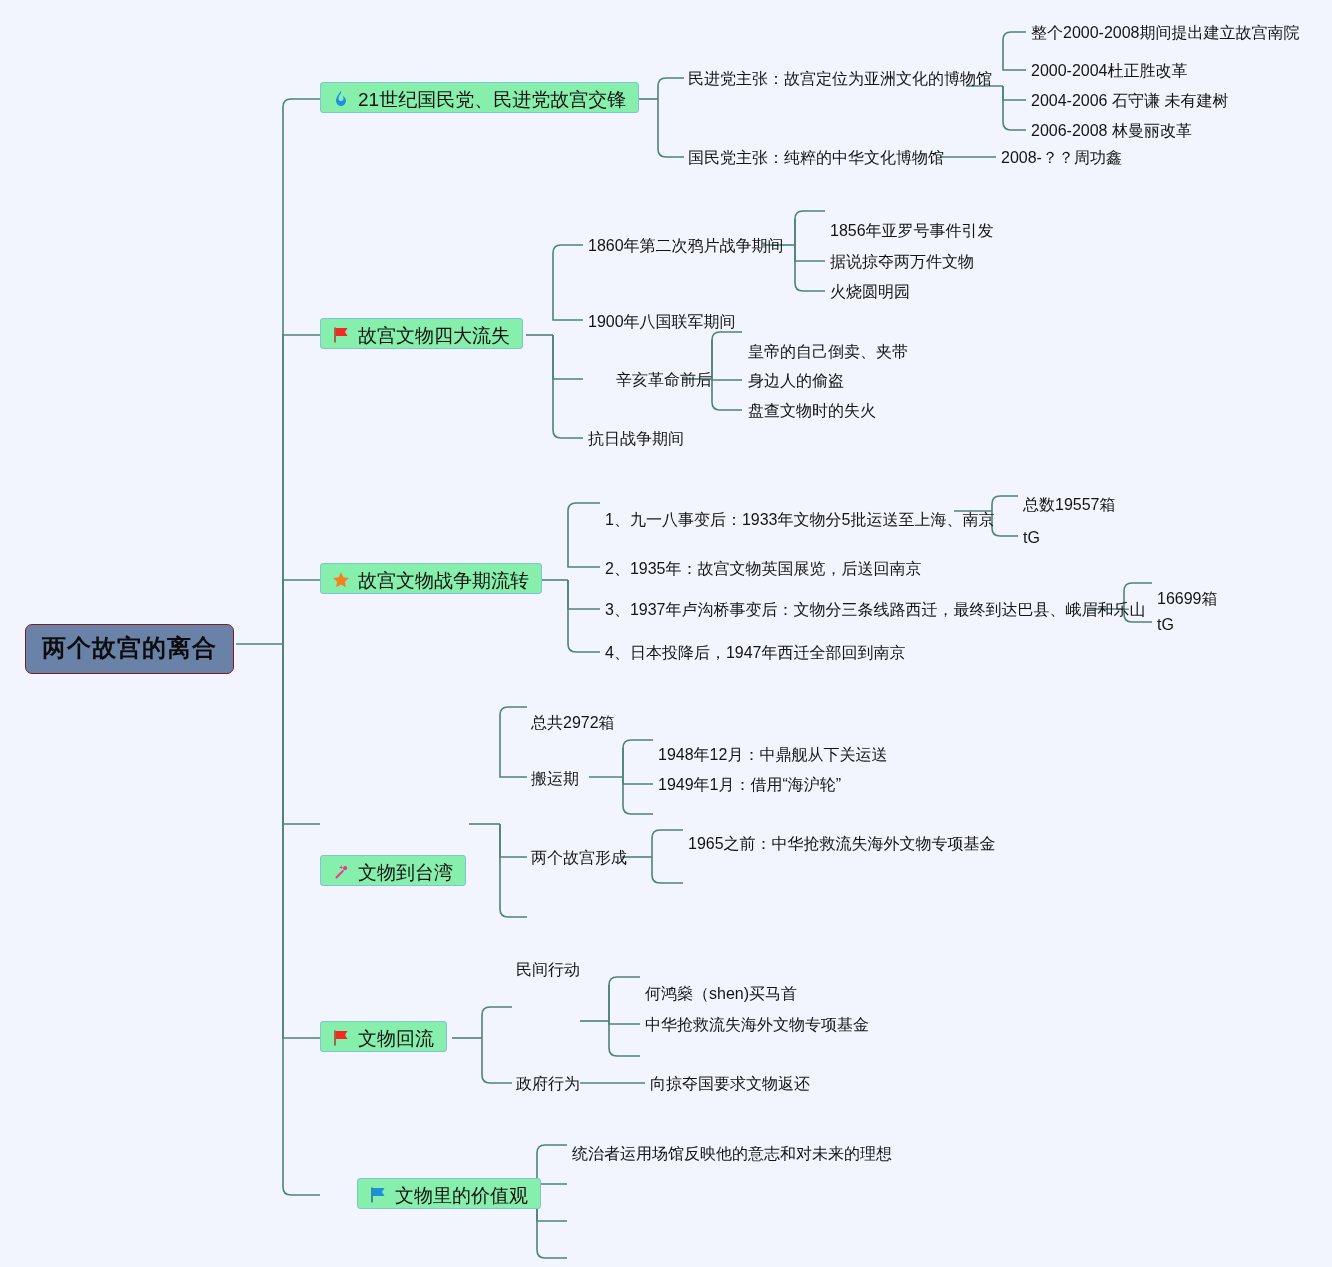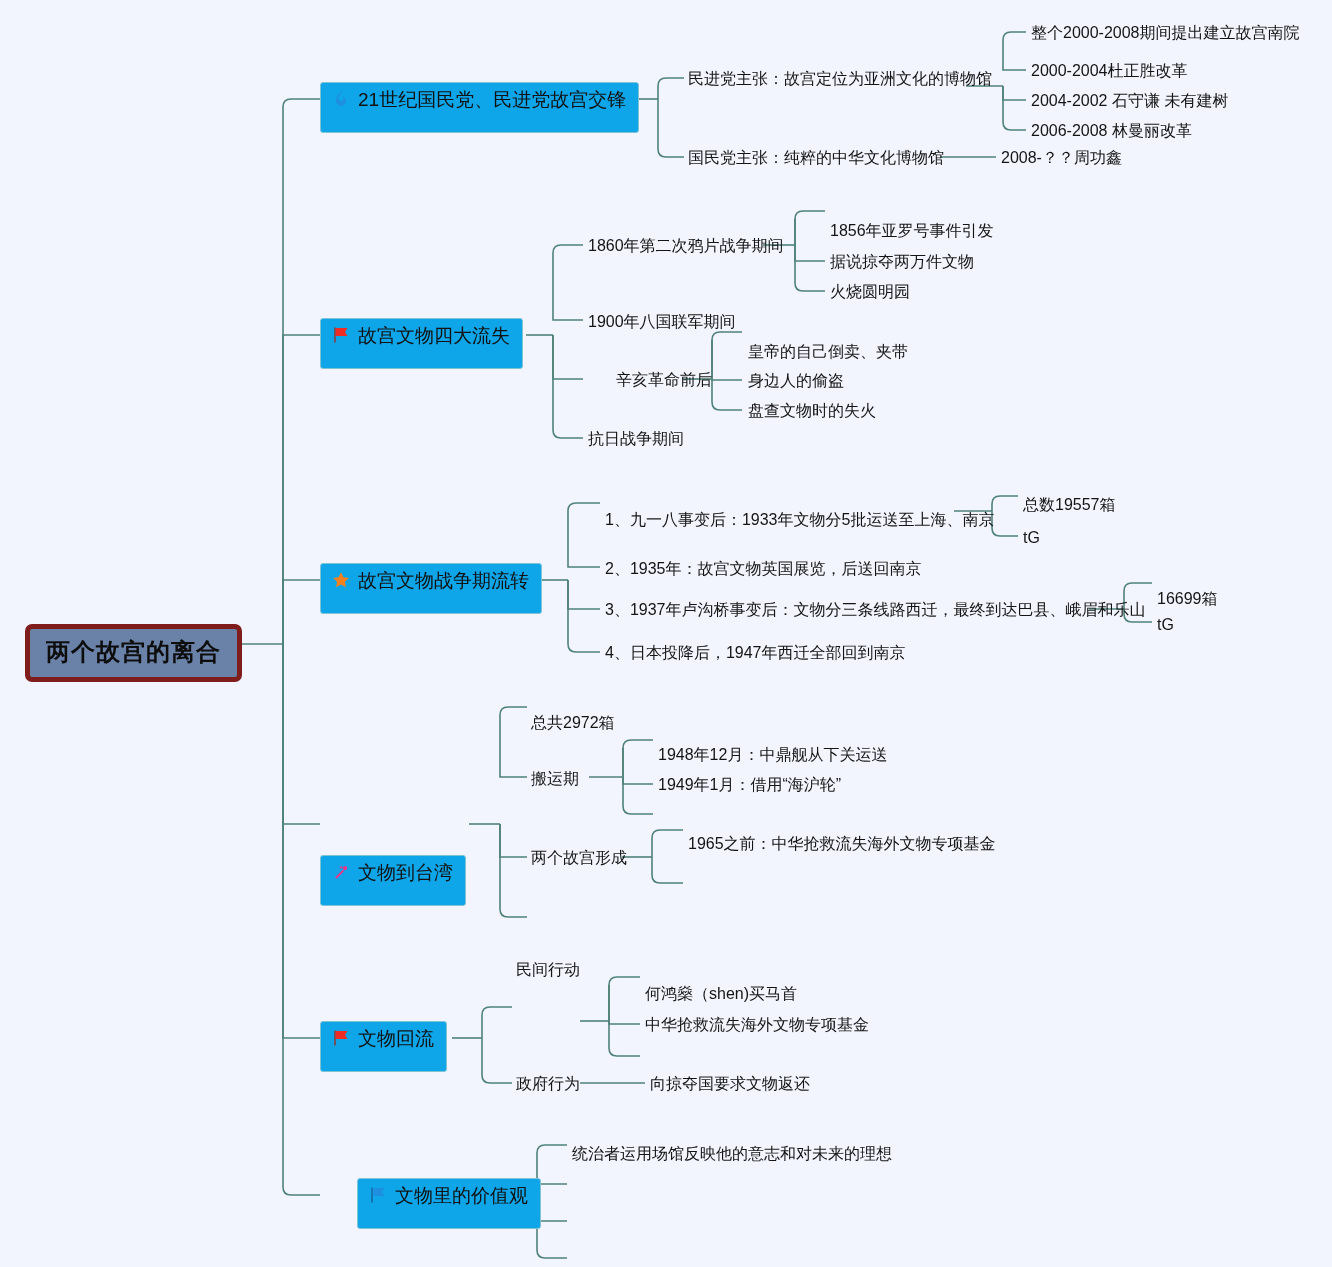--- a/index.html
+++ b/index.html
@@ -10,36 +10,36 @@
     overflow:hidden;
     position:relative;
   }
   #canvas{position:absolute;left:0;top:0;width:1332px;height:1267px;}
   svg.links{position:absolute;left:0;top:0;width:1332px;height:1267px;pointer-events:none;}
   .node{position:absolute;box-sizing:border-box;white-space:nowrap;text-align:right;}
 
   
   .root{
     background:#6a82a8;
-    border:5px solid #7f1d1d;
+    border:1px solid #7f1d1d;
     border-radius:7px;
     color:#0d0d0d;
     font-size:24px;
     font-weight:bold;
     padding:7px 16px 9px 16px;
     letter-spacing:1px;
   }
   
   .l1{
-    background:#0ea5e9;
+    background:#86efac;
     border:1px solid #7fc3d4;
     border-radius:3px;
     color:#111;
     font-size:19px;
-    padding:6px 12px 23px 10px;
+    padding:6px 12px 3px 10px;
     display:flex;
     align-items:center;
     gap:7px;
   }
   .l1 .ic{display:inline-block;width:20px;height:20px;flex:0 0 20px;line-height:0;}
   .l1 .tx{line-height:1;}
 
   
   .txt{
     color:#141414;
@@ -147,21 +147,21 @@
       <svg viewBox="0 0 24 24" width="20" height="20">
           <path d="M12 2c1 4-3 5-3 9 0 2 1.2 3.4 3 3.4s3-1.4 3-3.4c0-1.2-.5-2.2-1-3 2.3 1.3 4 3.6 4 6.2 0 3.6-3.1 6.3-6 6.3s-6-2.7-6-6.3C6 9.5 9.5 6 12 2z" fill="#1f8fe0"></path>
         </svg>
     </span>
     <span class="tx">21世纪国民党、民进党故宫交锋</span>
   </div>
   <div class="node txt" style="left:688px;top:70px;">民进党主张：故宫定位为亚洲文化的博物馆</div>
   <div class="node txt" style="left:688px;top:149px;">国民党主张：纯粹的中华文化博物馆</div>
   <div class="node txt" style="left:1031px;top:24px;">整个2000-2008期间提出建立故宫南院</div>
   <div class="node txt" style="left:1031px;top:62px;">2000-2004杜正胜改革</div>
-  <div class="node txt" style="left:1031px;top:92px;">2004-2002 石守谦 未有建树</div>
+  <div class="node txt" style="left:1031px;top:92px;">2004-2006 石守谦 未有建树</div>
   <div class="node txt" style="left:1031px;top:122px;">2006-2008 林曼丽改革</div>
   <div class="node txt" style="left:1001px;top:149px;">2008-？？周功鑫</div>
 
   <div class="node l1" style="left:320px;top:318px;">
     <span class="ic">
       <svg viewBox="0 0 24 24" width="20" height="20">
           <path d="M4 3h1.6v18H4z" fill="#9c2b20"></path>
           <path d="M5.6 3.6h14.2l-3 4.8 3 4.9H5.6z" fill="#ef2b24"></path>
         </svg>
     </span>

